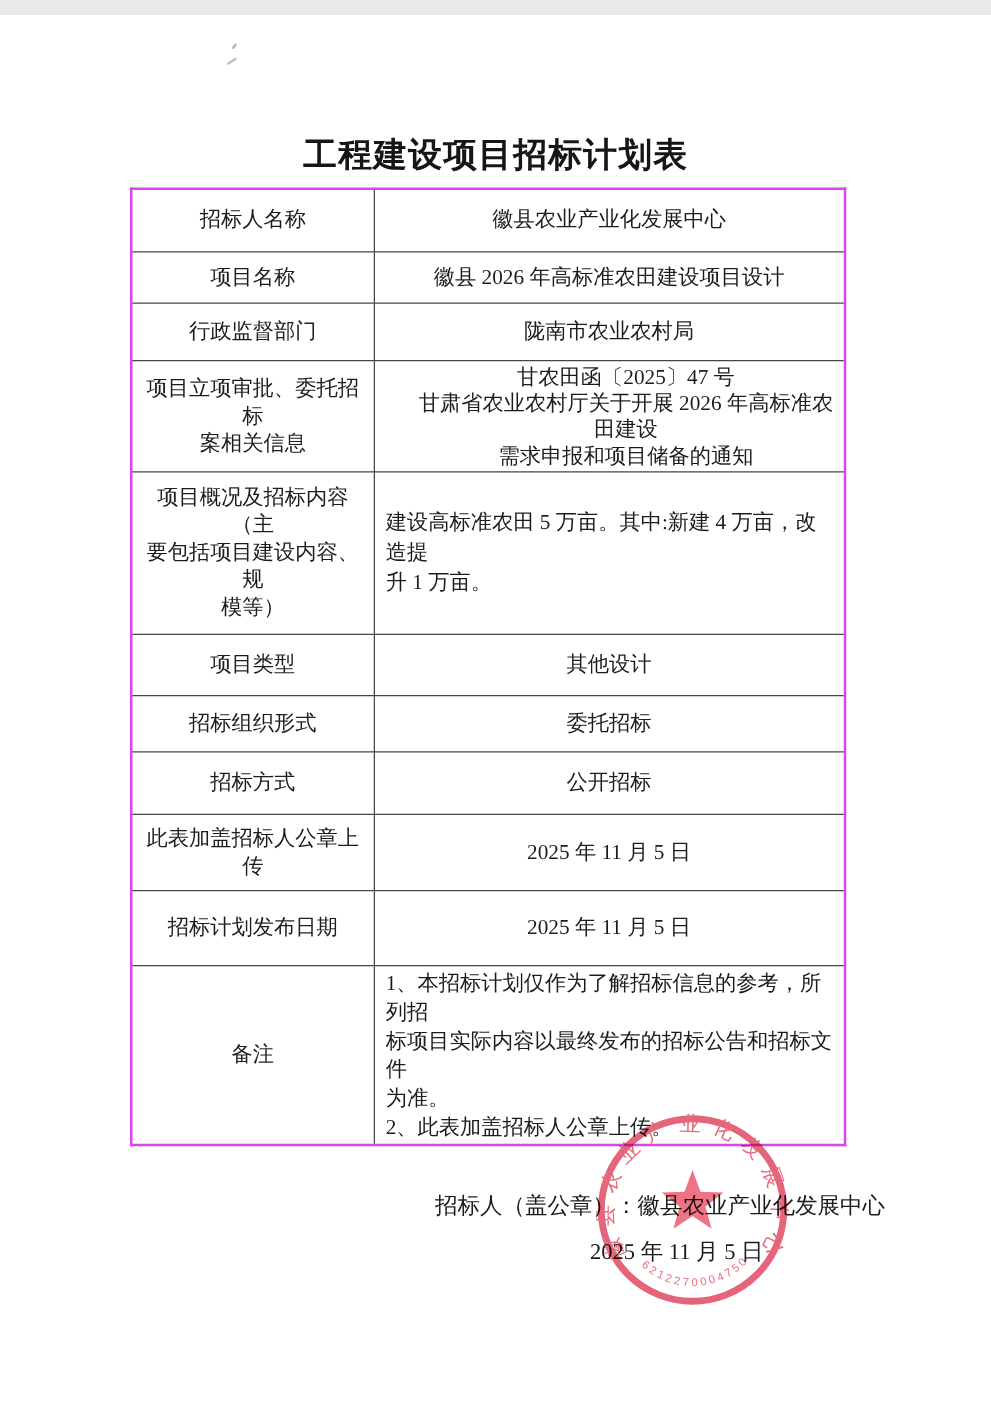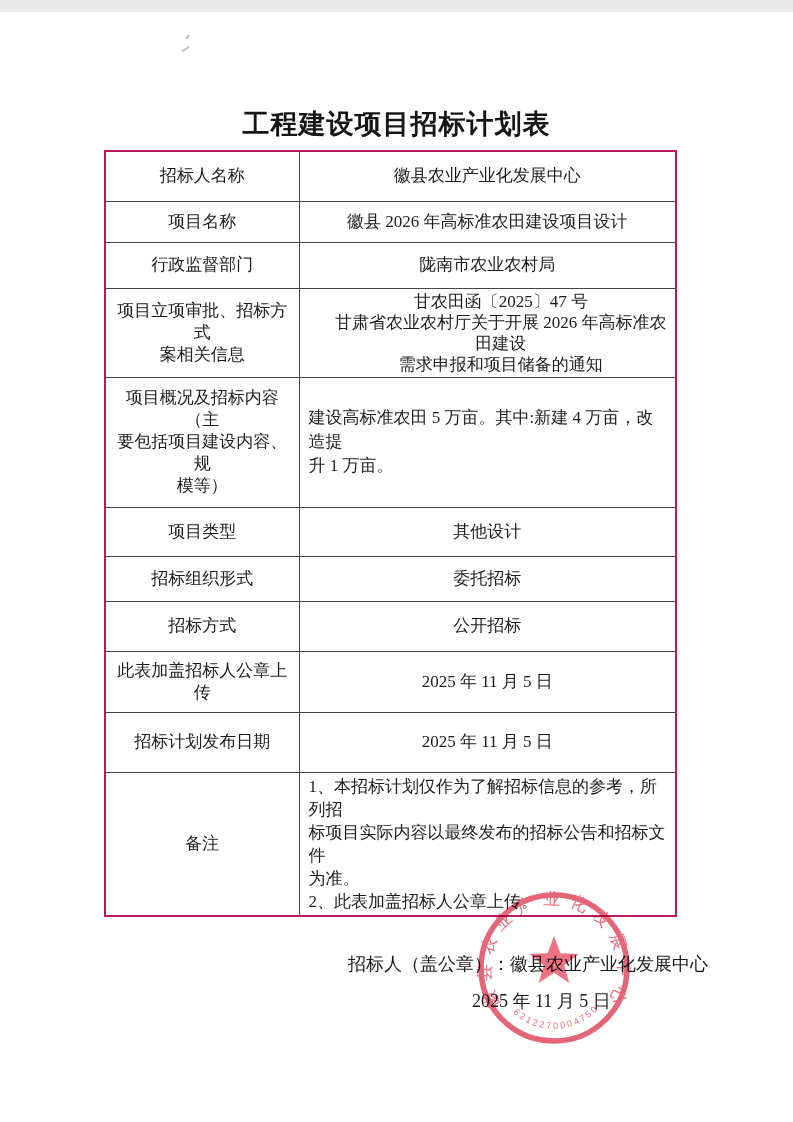--- a/index.html
+++ b/index.html
@@ -30,21 +30,21 @@
     border-collapse:collapse;table-layout:fixed;
     font-size:17px;
   }
   table.plan-table td{
     border:1px solid #454545;
     vertical-align:middle;
     padding:2px 4px;
     white-space:pre-line;
     overflow:hidden;
   }
-  table.plan-table{border:2px solid #be185d;}
+  table.plan-table{border:2px solid #d946ef;}
   col.col-label{width:194px;}
   col.col-value{width:377px;}
   td.label{text-align:center;line-height:22px;}
   td.value{text-align:center;line-height:24px;}
   td.value.left{text-align:left;padding-left:9px;padding-right:7px;}
   td.value.tight{line-height:21px;padding-left:31px;}
   td.value.note{line-height:23px;}
   tr.r1{height:50px}
   tr.r2{height:41px}
   tr.r3{height:46px}
@@ -101,21 +101,21 @@
       </tr>
       <tr class="r2">
         <td class="label">项目名称</td>
         <td class="value">徽县 2026 年高标准农田建设项目设计</td>
       </tr>
       <tr class="r3">
         <td class="label">行政监督部门</td>
         <td class="value">陇南市农业农村局</td>
       </tr>
       <tr class="r4">
-        <td class="label">项目立项审批、招标方式
+        <td class="label">项目立项审批、委托招标
 案相关信息</td>
         <td class="value tight">甘农田函〔2025〕47 号
 甘肃省农业农村厅关于开展 2026 年高标准农田建设
 需求申报和项目储备的通知</td>
       </tr>
       <tr class="r5">
         <td class="label">项目概况及招标内容（主
 要包括项目建设内容、规
 模等）</td>
         <td class="value left">建设高标准农田 5 万亩。其中:新建 4 万亩，改造提

